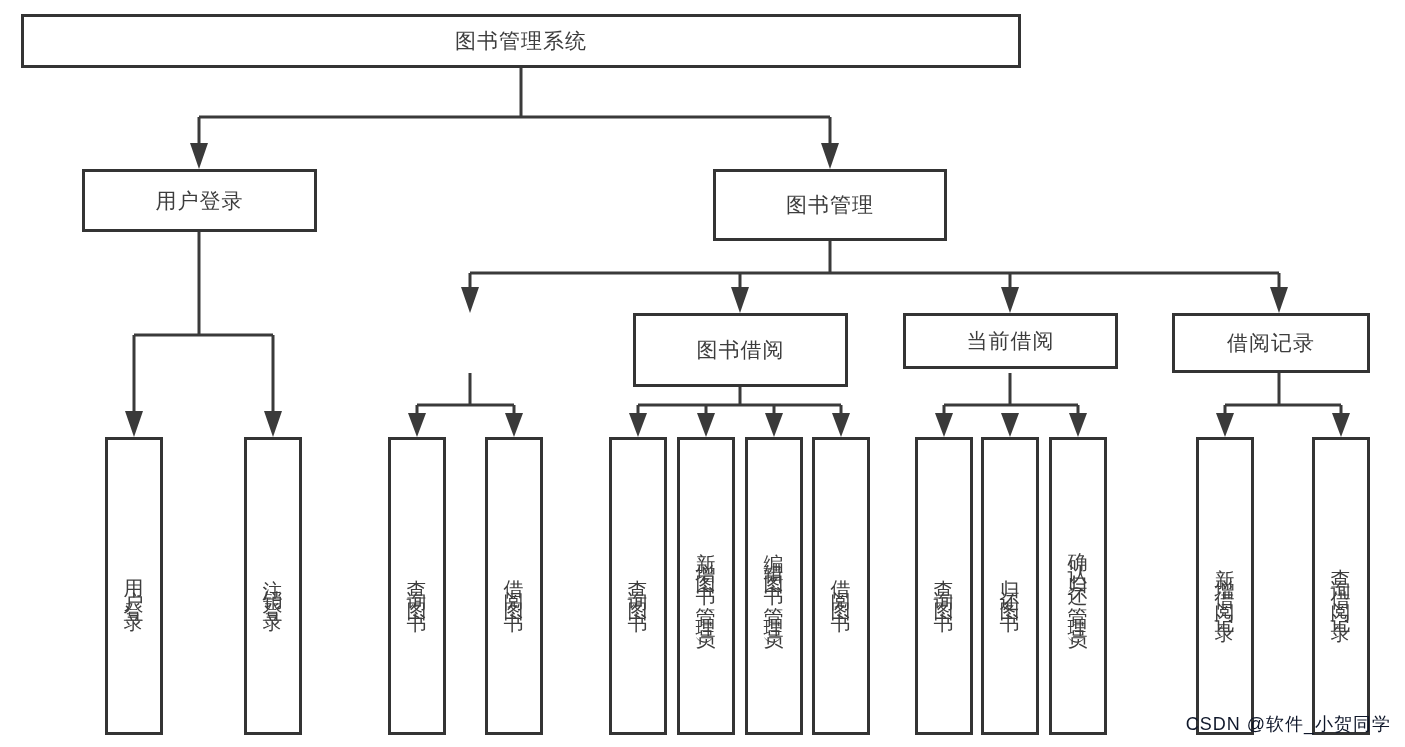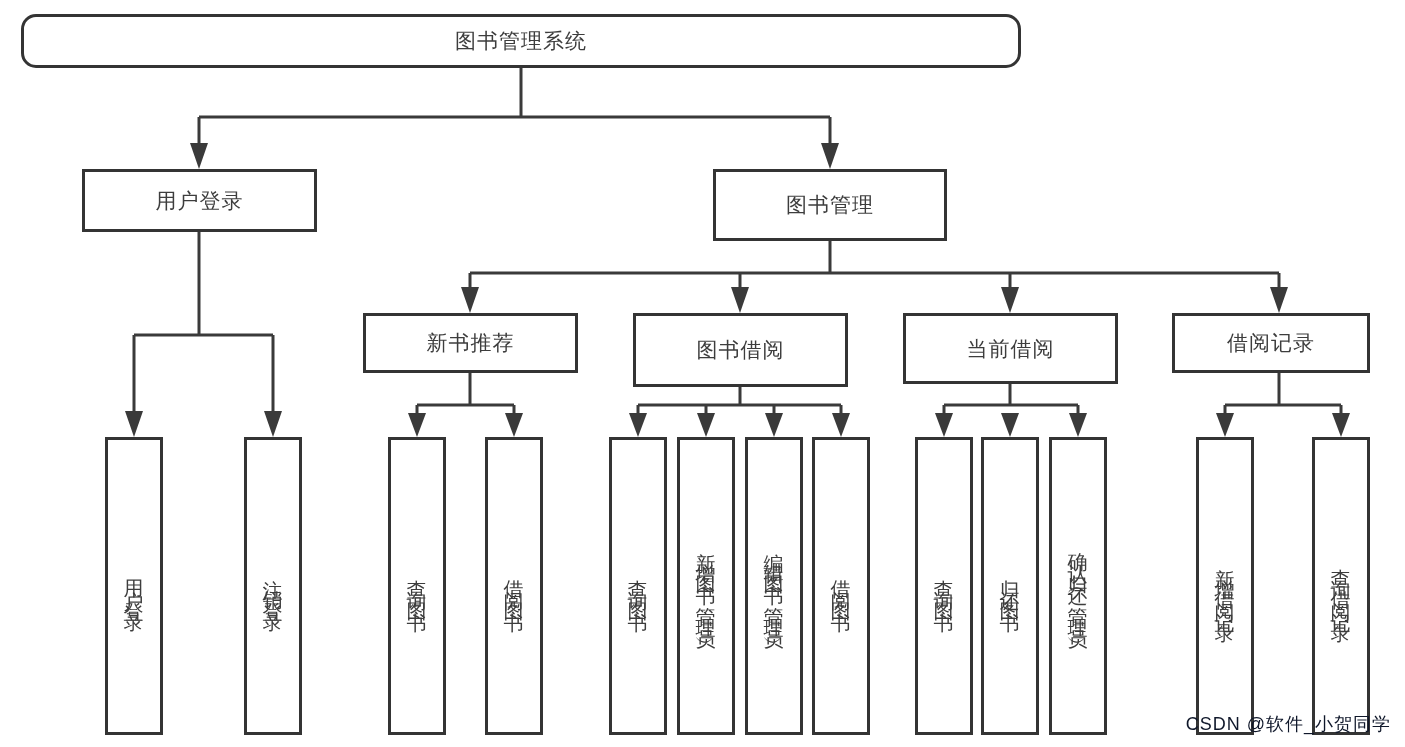--- a/index.html
+++ b/index.html
@@ -79,38 +79,35 @@
       <polygon points="765,413 783,413 774,437"></polygon>
       <polygon points="832,413 850,413 841,437"></polygon>
       <polygon points="935,413 953,413 944,437"></polygon>
       <polygon points="1001,413 1019,413 1010,437"></polygon>
       <polygon points="1069,413 1087,413 1078,437"></polygon>
       <polygon points="1216,413 1234,413 1225,437"></polygon>
       <polygon points="1332,413 1350,413 1341,437"></polygon>
     </g>
   </svg>
 
-  <div class="node root-node" style="left:21px;top:14px;width:1000px;height:54px;border-radius:15px;">
+  <div class="node root-node" style="left:21px;top:14px;width:1000px;height:54px;">
     <span class="lbl">图书管理系统</span>
   </div>
 
   <div class="node h-node" style="left:82px;top:169px;width:235px;height:63px;">
     <span class="lbl">用户登录</span>
   </div>
   <div class="node h-node" style="left:713px;top:169px;width:234px;height:72px;">
     <span class="lbl">图书管理</span>
   </div>
 
-  <div class="node h-node" style="left:363px;top:313px;width:215px;height:60px;">
-    <span class="lbl">新书推荐</span>
-  </div>
   <div class="node h-node" style="left:633px;top:313px;width:215px;height:74px;">
     <span class="lbl">图书借阅</span>
   </div>
-  <div class="node h-node" style="left:903px;top:313px;width:215px;height:71px;">
+  <div class="node h-node" style="left:903px;top:313px;width:215px;height:56px;">
     <span class="lbl">当前借阅</span>
   </div>
   <div class="node h-node" style="left:1172px;top:313px;width:198px;height:60px;">
     <span class="lbl">借阅记录</span>
   </div>
 
   <div class="node leaf-node" style="left:105px;top:437px;width:58px;height:298px;">
     <span class="lbl">用户登录</span>
   </div>
   <div class="node leaf-node" style="left:244px;top:437px;width:58px;height:298px;">

